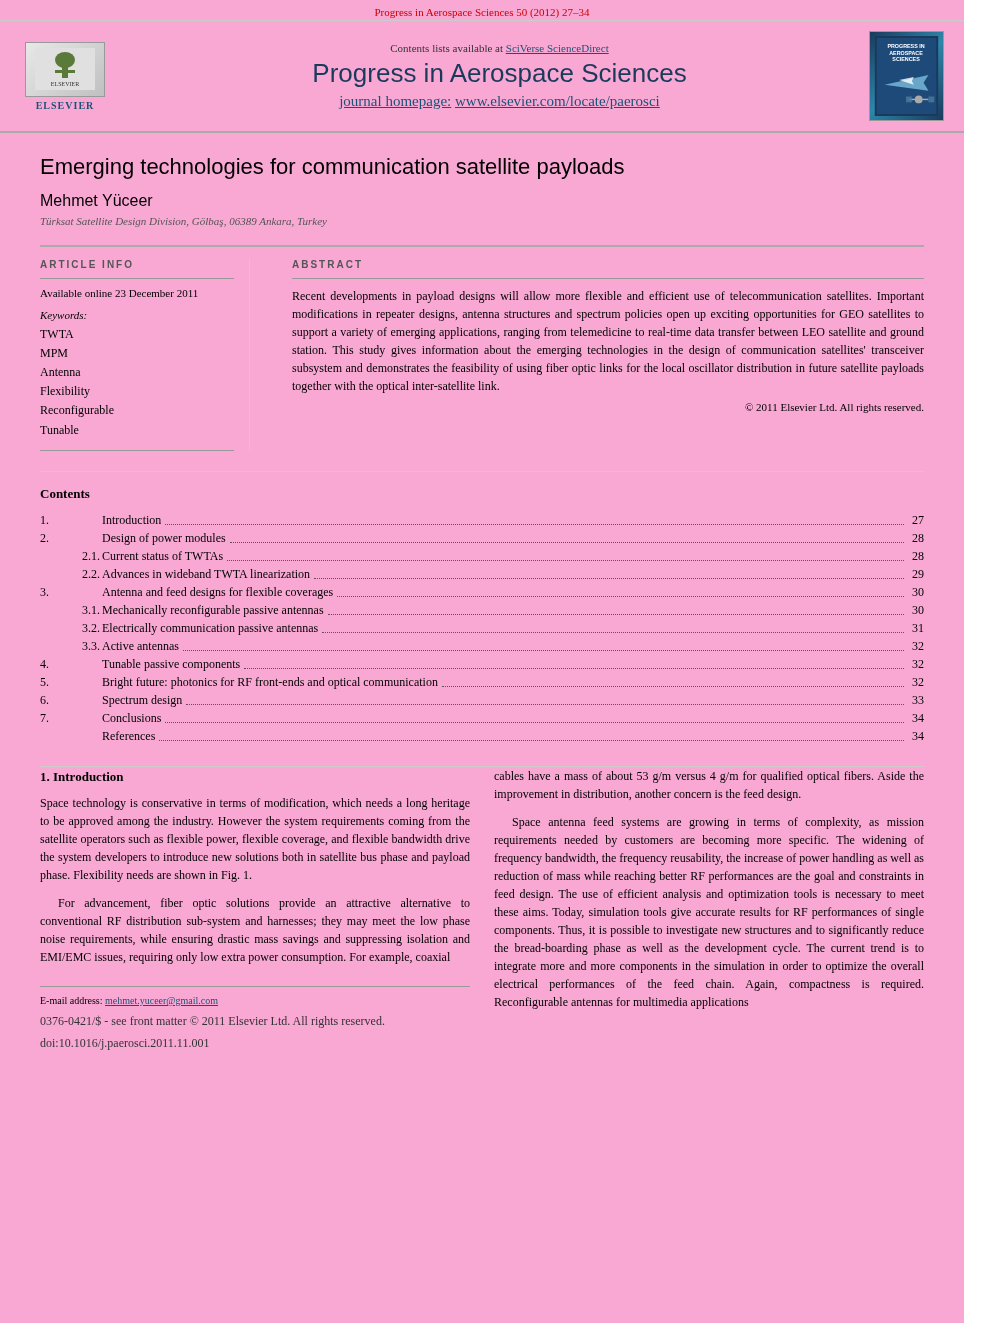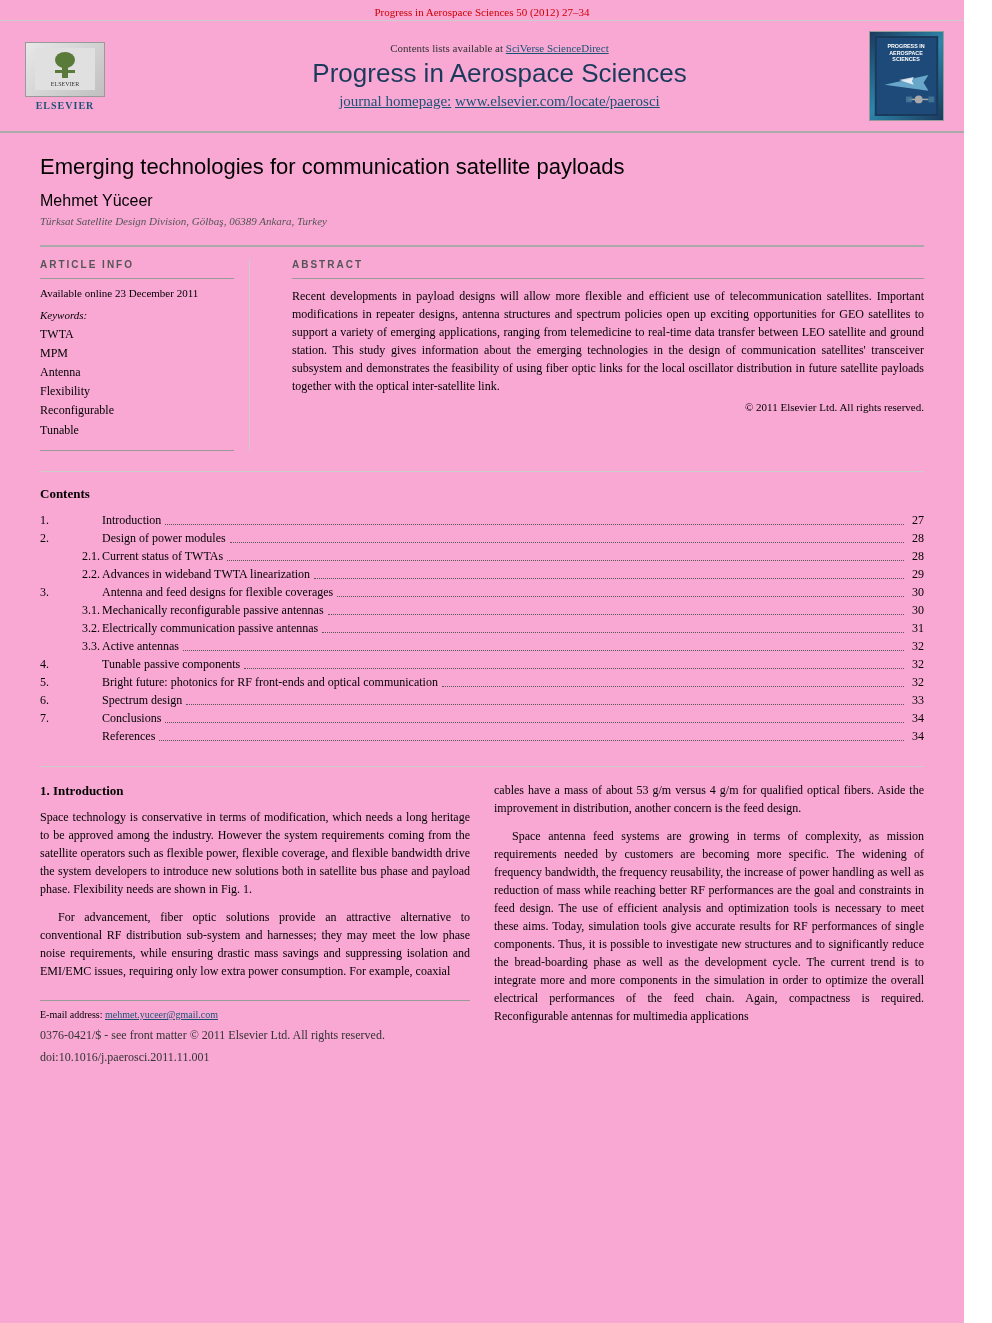--- a/index.html
+++ b/index.html
@@ -249,21 +249,20 @@
 
     .toc-label {
       white-space: nowrap;
     }
 
     
     .body-section {
       display: flex;
       gap: 24px;
       border-top: 1px solid #ccc;
-      padding-top: 14px;
     }
 
     .body-col {
       flex: 1;
       font-size: 12px;
       line-height: 1.5;
       text-align: justify;
       color: #000;
     }
 

